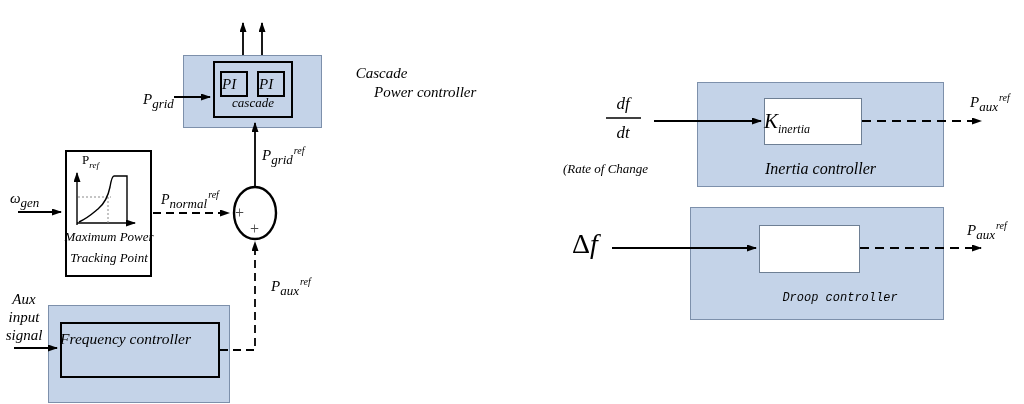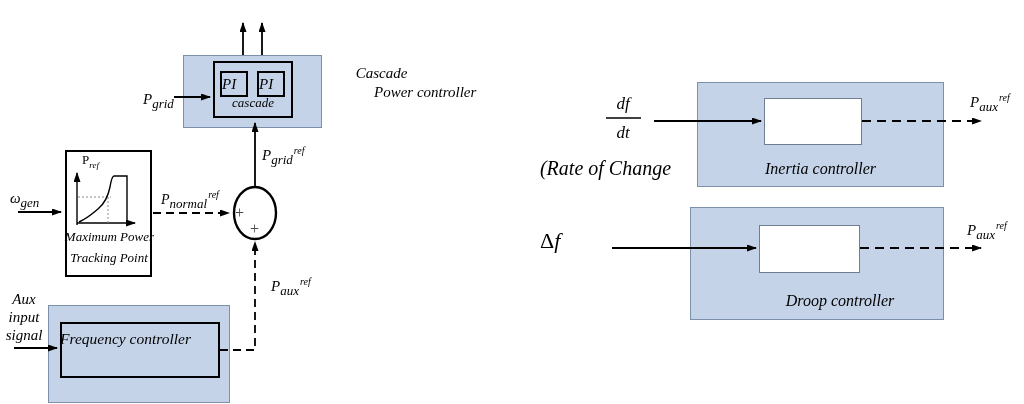--- a/index.html
+++ b/index.html
@@ -93,21 +93,21 @@
 
   <div class="lbl ctr" style="left:213px;top:96px;width:80px;font-size:13px;">cascade</div>
 
   <div class="lbl mth" style="left:143px;top:91px;font-size:15px;"><span>P</span><sub>grid</sub></div>
 
   <div class="lbl mth upright" style="left:82px;top:153px;font-size:13px;"><span>P</span><sub style="font-size:9px;font-style:italic;">ref</sub></div>
 
   <div class="lbl mth" style="left:10px;top:190px;font-size:15px;"><span>ω</span><sub>gen</sub></div>
 
   <div class="lbl ctr" style="left:64px;top:226px;width:90px;font-size:13px;line-height:21px;">
-    <span style="display:block;text-align:right;">Maximum Power</span>
+    <span style="display:block;">Maximum Power</span>
     <span style="display:block;">Tracking Point</span>
   </div>
 
   <div class="lbl mth" style="left:161px;top:192px;font-size:14px;"><span>P</span><sub>normal</sub><sup>ref</sup></div>
 
   <div class="plus" style="left: 232px; top: 205px; color: rgb(74, 74, 74);">+</div>
   <div class="plus" style="left: 247px; top: 221px; color: rgb(74, 74, 74);">+</div>
 
   <div class="lbl mth" style="left:262px;top:147px;font-size:15px;"><span>P</span><sub>grid</sub><sup>ref</sup></div>
 
@@ -117,30 +117,33 @@
     <span style="display:block;">Aux</span>
     <span style="display:block;">input</span>
     <span style="display:block;">signal</span>
   </div>
 
   <div class="lbl flexc" style="left:60px;top:311px;width:160px;height:56px;font-size:15.5px;">Frequency controller</div>
 
   <div class="lbl ctr" style="left:604px;top:94px;width:38px;font-size:17px;">df</div>
   <div class="lbl ctr" style="left:604px;top:123px;width:38px;font-size:17px;">dt</div>
 
-  <div class="lbl ctr" style="left:513px;top:158px;width:185px;font-size:20px;line-height:21px;">
+  <div class="lbl ctr" style="left:513px;top:158px;width:185px;font-size:13px;line-height:21px;">
     <span style="display:block;">(Rate of Change</span>
   </div>
 
+  <div class="lbl mth kbox flexc" style="left:764px;top:98px;width:98px;height:47px;font-size:21px;">
+      <span><span>K</span><sub>inertia</sub></span>
+    </div>
 
   <div class="lbl ctr" style="left:697px;top:160px;width:247px;font-size:16px;">Inertia controller</div>
 
   <div class="lbl mth" style="left:970px;top:94px;font-size:15px;"><span>P</span><sub>aux</sub><sup>ref</sup></div>
 
-  <div class="lbl" style="left:540px;top:228px;font-size:22px;"><span class="upright">Δ</span><span>f</span></div>
+  <div class="lbl" style="left:572px;top:228px;font-size:28px;"><span class="upright">Δ</span><span>f</span></div>
 
 
 
-  <div class="lbl ctr" style="left:690px;top:292px;width:300px;font-size:16px;">Droop controller</div>
+  <div class="lbl ctr" style="left:690px;top:292px;width:300px;font-size:12px;font-family:Liberation Mono, monospace;">Droop controller</div>
 
   <div class="lbl mth" style="left:967px;top:222px;font-size:15px;"><span>P</span><sub>aux</sub><sup>ref</sup></div>
 
 </div>
 
 </body></html>

